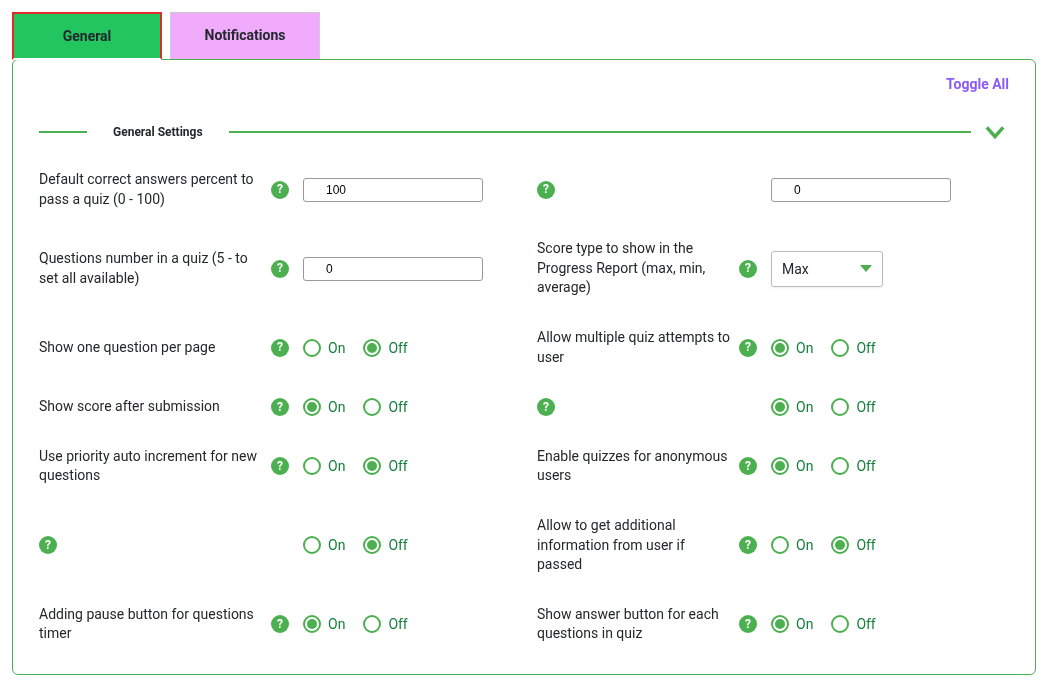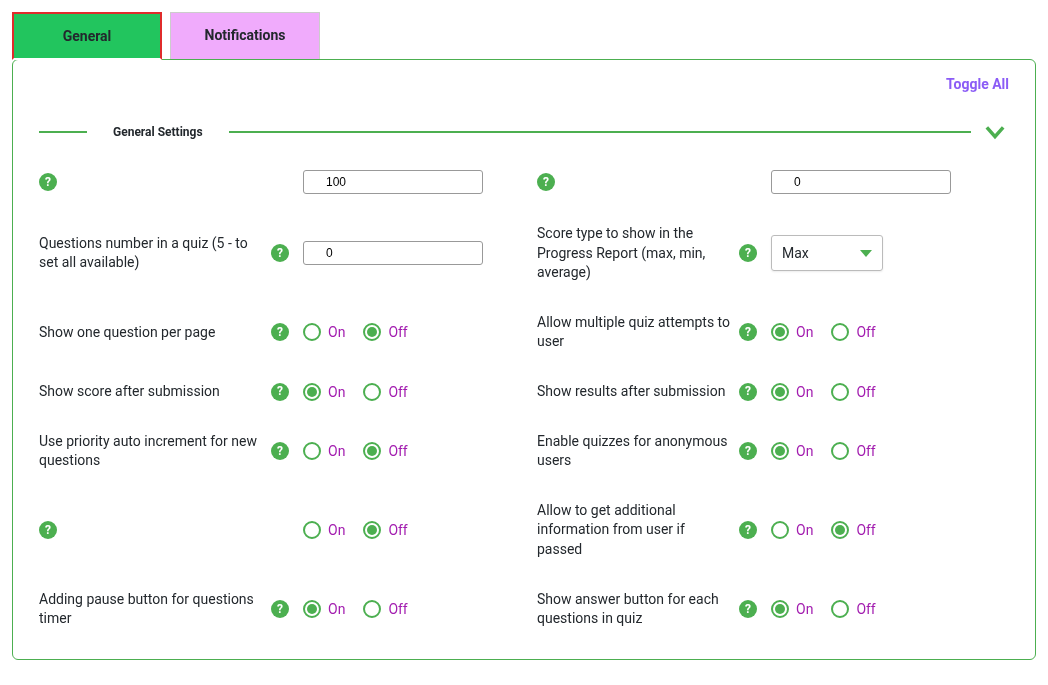--- a/index.html
+++ b/index.html
@@ -119,21 +119,21 @@
   display: inline-flex; align-items: center; gap: 7px; cursor: pointer;
 }
 .radio-circle {
   width: 18px; height: 18px; border: 2px solid #4caf50; border-radius: 50%;
   display: inline-flex; align-items: center; justify-content: center;
   flex-shrink: 0;
 }
 .radio-circle.checked::after {
   content: ""; width: 10px; height: 10px; background: #4caf50; border-radius: 50%;
 }
-.radio-label { color: #a21caf; }
+.radio-label { color: #15803d; }
 </style>
 </head>
 <body>
 
 <div class="tabs">
   <div class="tab active">General</div>
   <div class="tab">Notifications</div>
 </div>
 
 <div class="panel">
@@ -148,20 +148,21 @@
           <polyline points="5,8 12,16 19,8"></polyline>
         </svg>
     </span>
   </div>
 
   <div class="rows">
 
     <div class="row">
       <div class="cell">
         <div class="label-wrap">
+          <span class="label-text">Default correct answers percent to pass a quiz (0 - 100)</span>
           <span class="help-icon">?</span>
         </div>
         <div class="control">
           <input class="text-input" type="text" value="100" style="">
         </div>
       </div>
       <div class="cell">
         <div class="label-wrap" style="flex-basis:220px">
           <span class="help-icon">?</span>
         </div>
@@ -248,21 +249,20 @@
               </span>
             <span class="radio">
                 <span class="radio-circle"></span>
                 <span class="radio-label">Off</span>
               </span>
           </span>
         </div>
       </div>
       <div class="cell">
         <div class="label-wrap" style="flex-basis:220px">
-          <span class="label-text">Show results after submission</span>
           <span class="help-icon">?</span>
         </div>
         <div class="control">
           <span class="radio-group">
             <span class="radio">
                 <span class="radio-circle checked"></span>
                 <span class="radio-label">On</span>
               </span>
             <span class="radio">
                 <span class="radio-circle"></span>

